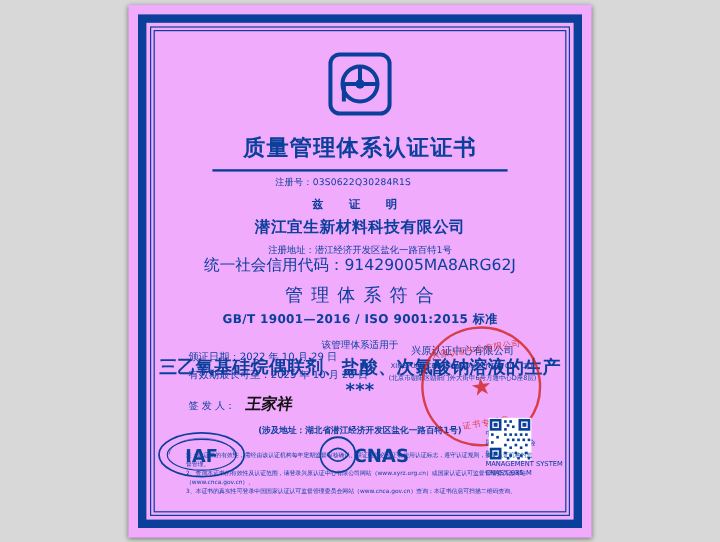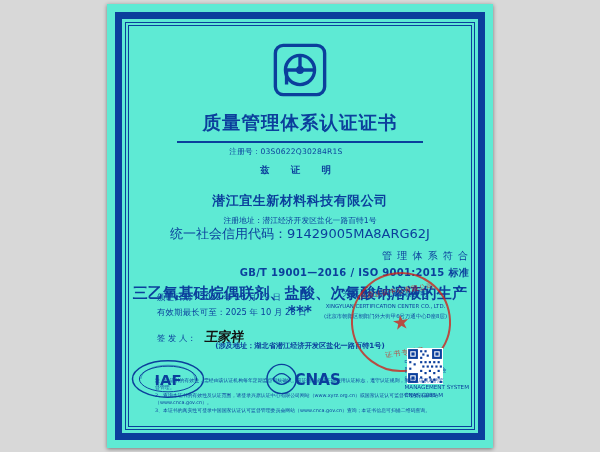--- a/index.html
+++ b/index.html
@@ -6,21 +6,21 @@
   body{
     width:600px;height:452px;
     background:#d8d8d8;
     font-family:"DejaVu Sans","Liberation Sans",sans-serif;
     overflow:hidden;
   }
   #cert-wrap{
     position:absolute;
     left:107px;top:4px;
     width:386px;height:444px;
-    background:#5eead4;
+    background:#f0abfc;
     box-shadow:0 1px 4px rgba(0,0,0,.45);
   }
   
   .frame-outer{
     position:absolute;left:8px;top:8px;right:8px;bottom:8px;
     border:7px solid #0b3f9c;
   }
   .frame-inner{
     position:absolute;left:18px;top:18px;right:18px;bottom:18px;
     border:1.5px solid #0b3f9c;
@@ -55,33 +55,33 @@
     font-size:7.6px;color:#0b3f9c;
     text-align:center;
     margin:4px 28px 0 0;
     letter-spacing:.2px;
   }
   .zhengming{
     font-size:9.5px;letter-spacing:9px;
     margin-top:7px;font-weight:bold;
   }
   .company{
-    font-size:13px;font-weight:bold;margin-top:15px;letter-spacing:.5px;
+    font-size:13px;font-weight:bold;margin-top:3px;letter-spacing:.5px;
   }
   .addr{
     font-size:7.8px;margin-top:5px;line-height:12px;
   }
   .credit{
     font-size:13px;margin-top:1px;line-height:12px;
   }
   .sys-conform{
-    font-size:10px;margin-top:9px;letter-spacing:1px;text-align:right;
+    font-size:15px;margin-top:9px;letter-spacing:1px;
   }
   .standard{
-    font-size:10px;font-weight:bold;margin-top:3px;letter-spacing:.3px;text-align:right;
+    font-size:10px;font-weight:bold;margin-top:3px;letter-spacing:.3px;
   }
   .scope-label{
     font-size:8px;margin-top:9px;
   }
   .scope{
     font-size:15px;font-weight:bold;margin-top:4px;letter-spacing:.2px;
   }
   .scope-note{
     font-size:7.2px;margin-top:20px;font-weight:bold;
   }
@@ -186,20 +186,21 @@
     <div class="addr">
       <span>注册地址：</span><span>潜江经济开发区盐化一路百特1号</span>
     </div>
     <div class="credit">
       <span>统一社会信用代码：</span><span>91429005MA8ARG62J</span>
     </div>
 
     <div class="sys-conform">管 理 体 系 符 合</div>
     <div class="standard">GB/T 19001—2016 / ISO 9001:2015 标准</div>
 
+    <div class="scope-label">该管理体系适用于</div>
     <div class="scope">三乙氧基硅烷偶联剂、盐酸、次氯酸钠溶液的生产***</div>
     <div class="scope-note">(涉及地址：湖北省潜江经济开发区盐化一路百特1号)</div>
 
     
     <div class="dates">
       <div class="line">
         <span class="lbl">颁证日期：</span><span>2022 年 10 月 29 日</span>
       </div>
       <div class="line">
         <span class="lbl">有效期最长可至：</span><span>2025 年 10 月 28 日</span>

